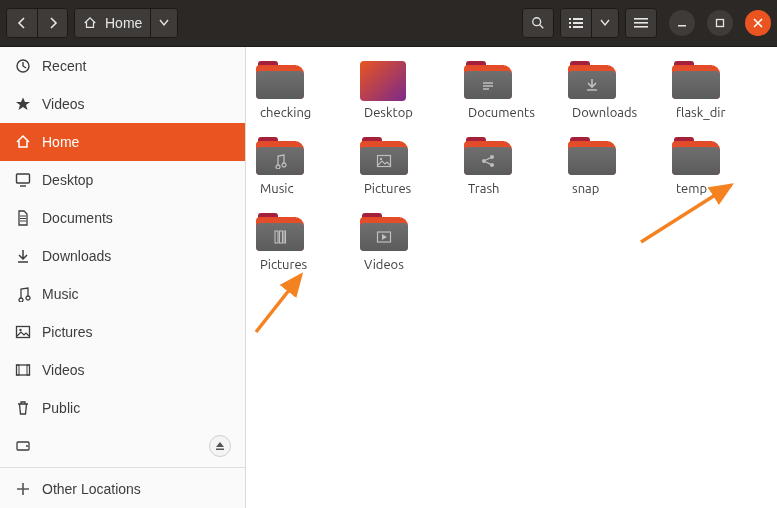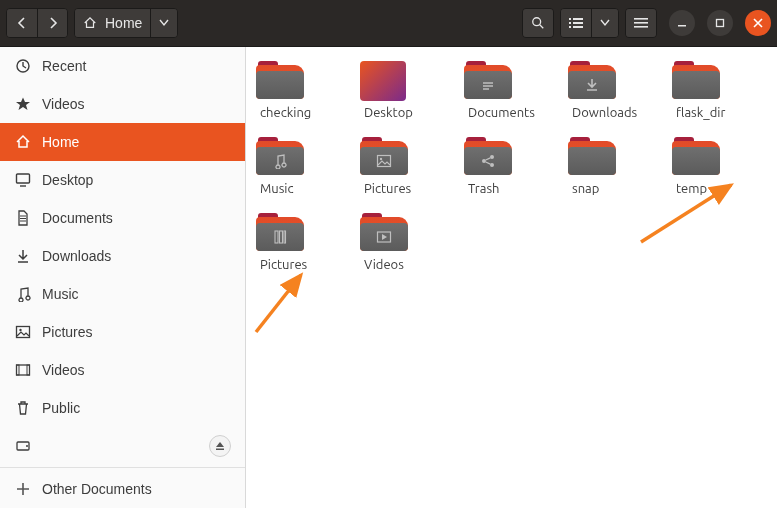--- a/index.html
+++ b/index.html
@@ -372,21 +372,21 @@
           </span>
         </button>
       </div>
     <div class="side-divider"></div>
     <button class="side-item">
       <span class="icon">
         <svg width="14" height="14" viewBox="0 0 14 14">
             <path d="M7 1 v12 M1 7 h12" stroke="#555" stroke-width="1.6"></path>
           </svg>
       </span>
-      <span>Other Documents</span>
+      <span>Other Locations</span>
     </button>
   </div>
 
   <div class="content">
     <div class="grid" id="grid">
         <div class="cell">
           <div class="folder plain">
             <div class="tab"></div>
             <div class="back"></div>
             <div class="front"></div>

